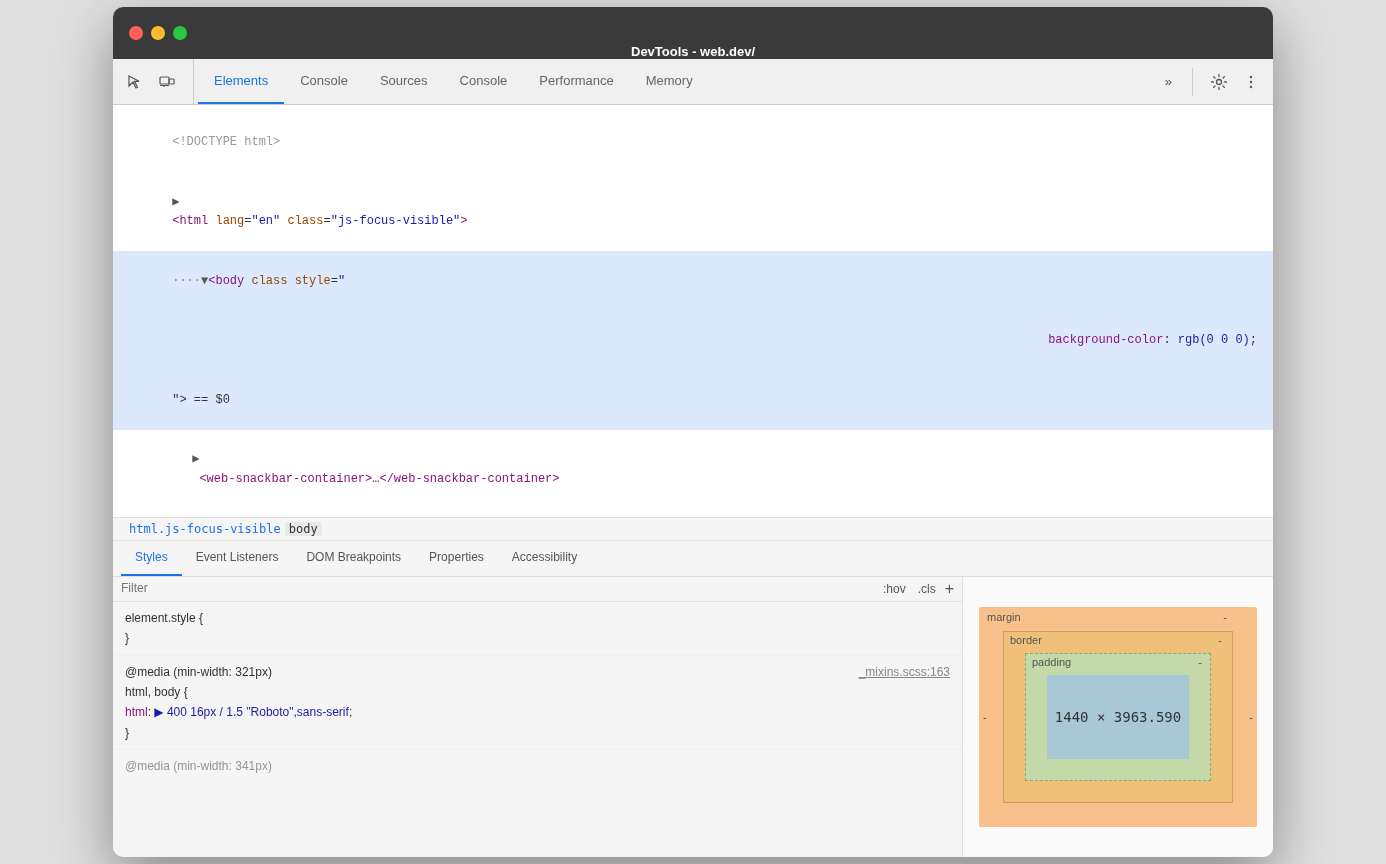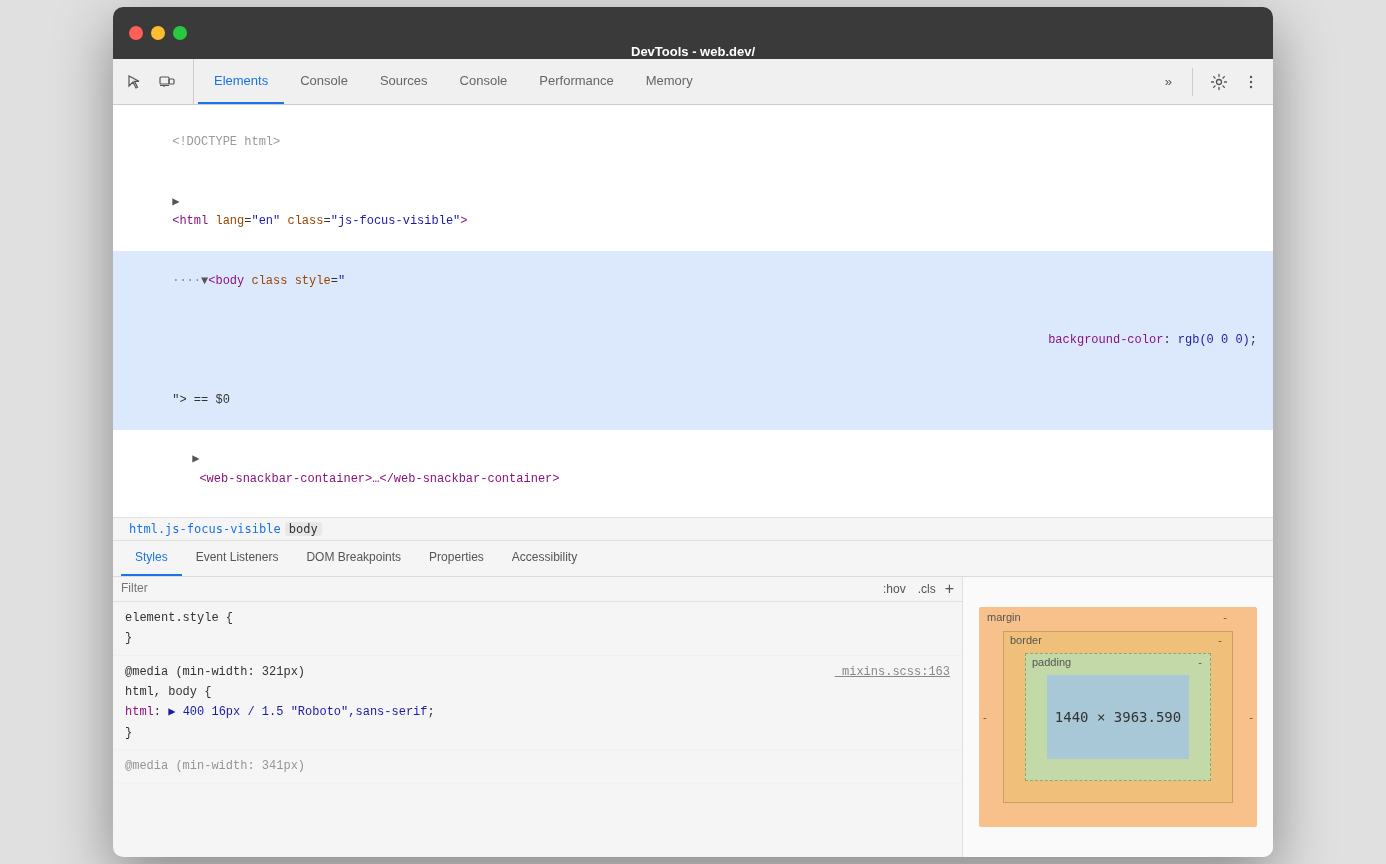--- a/index.html
+++ b/index.html
@@ -229,21 +229,21 @@
     .filter-plus {
       cursor: pointer;
       font-size: 16px;
       color: #555;
       line-height: 1;
     }
 
     .css-block {
       padding: 6px 12px;
       border-bottom: 1px solid #f0f0f0;
-      font-family: Liberation Mono, monospace;
+      font-family: Liberation Sans, sans-serif;
       font-size: 12px;
       line-height: 1.7;
     }
     .css-selector { color: #333; }
     .css-prop { color: #881280; }
     .css-value { color: #1a1aa6; }
     .css-value.highlight {
       background: #b3d4fb;
       border-radius: 2px;
       padding: 0 2px;

